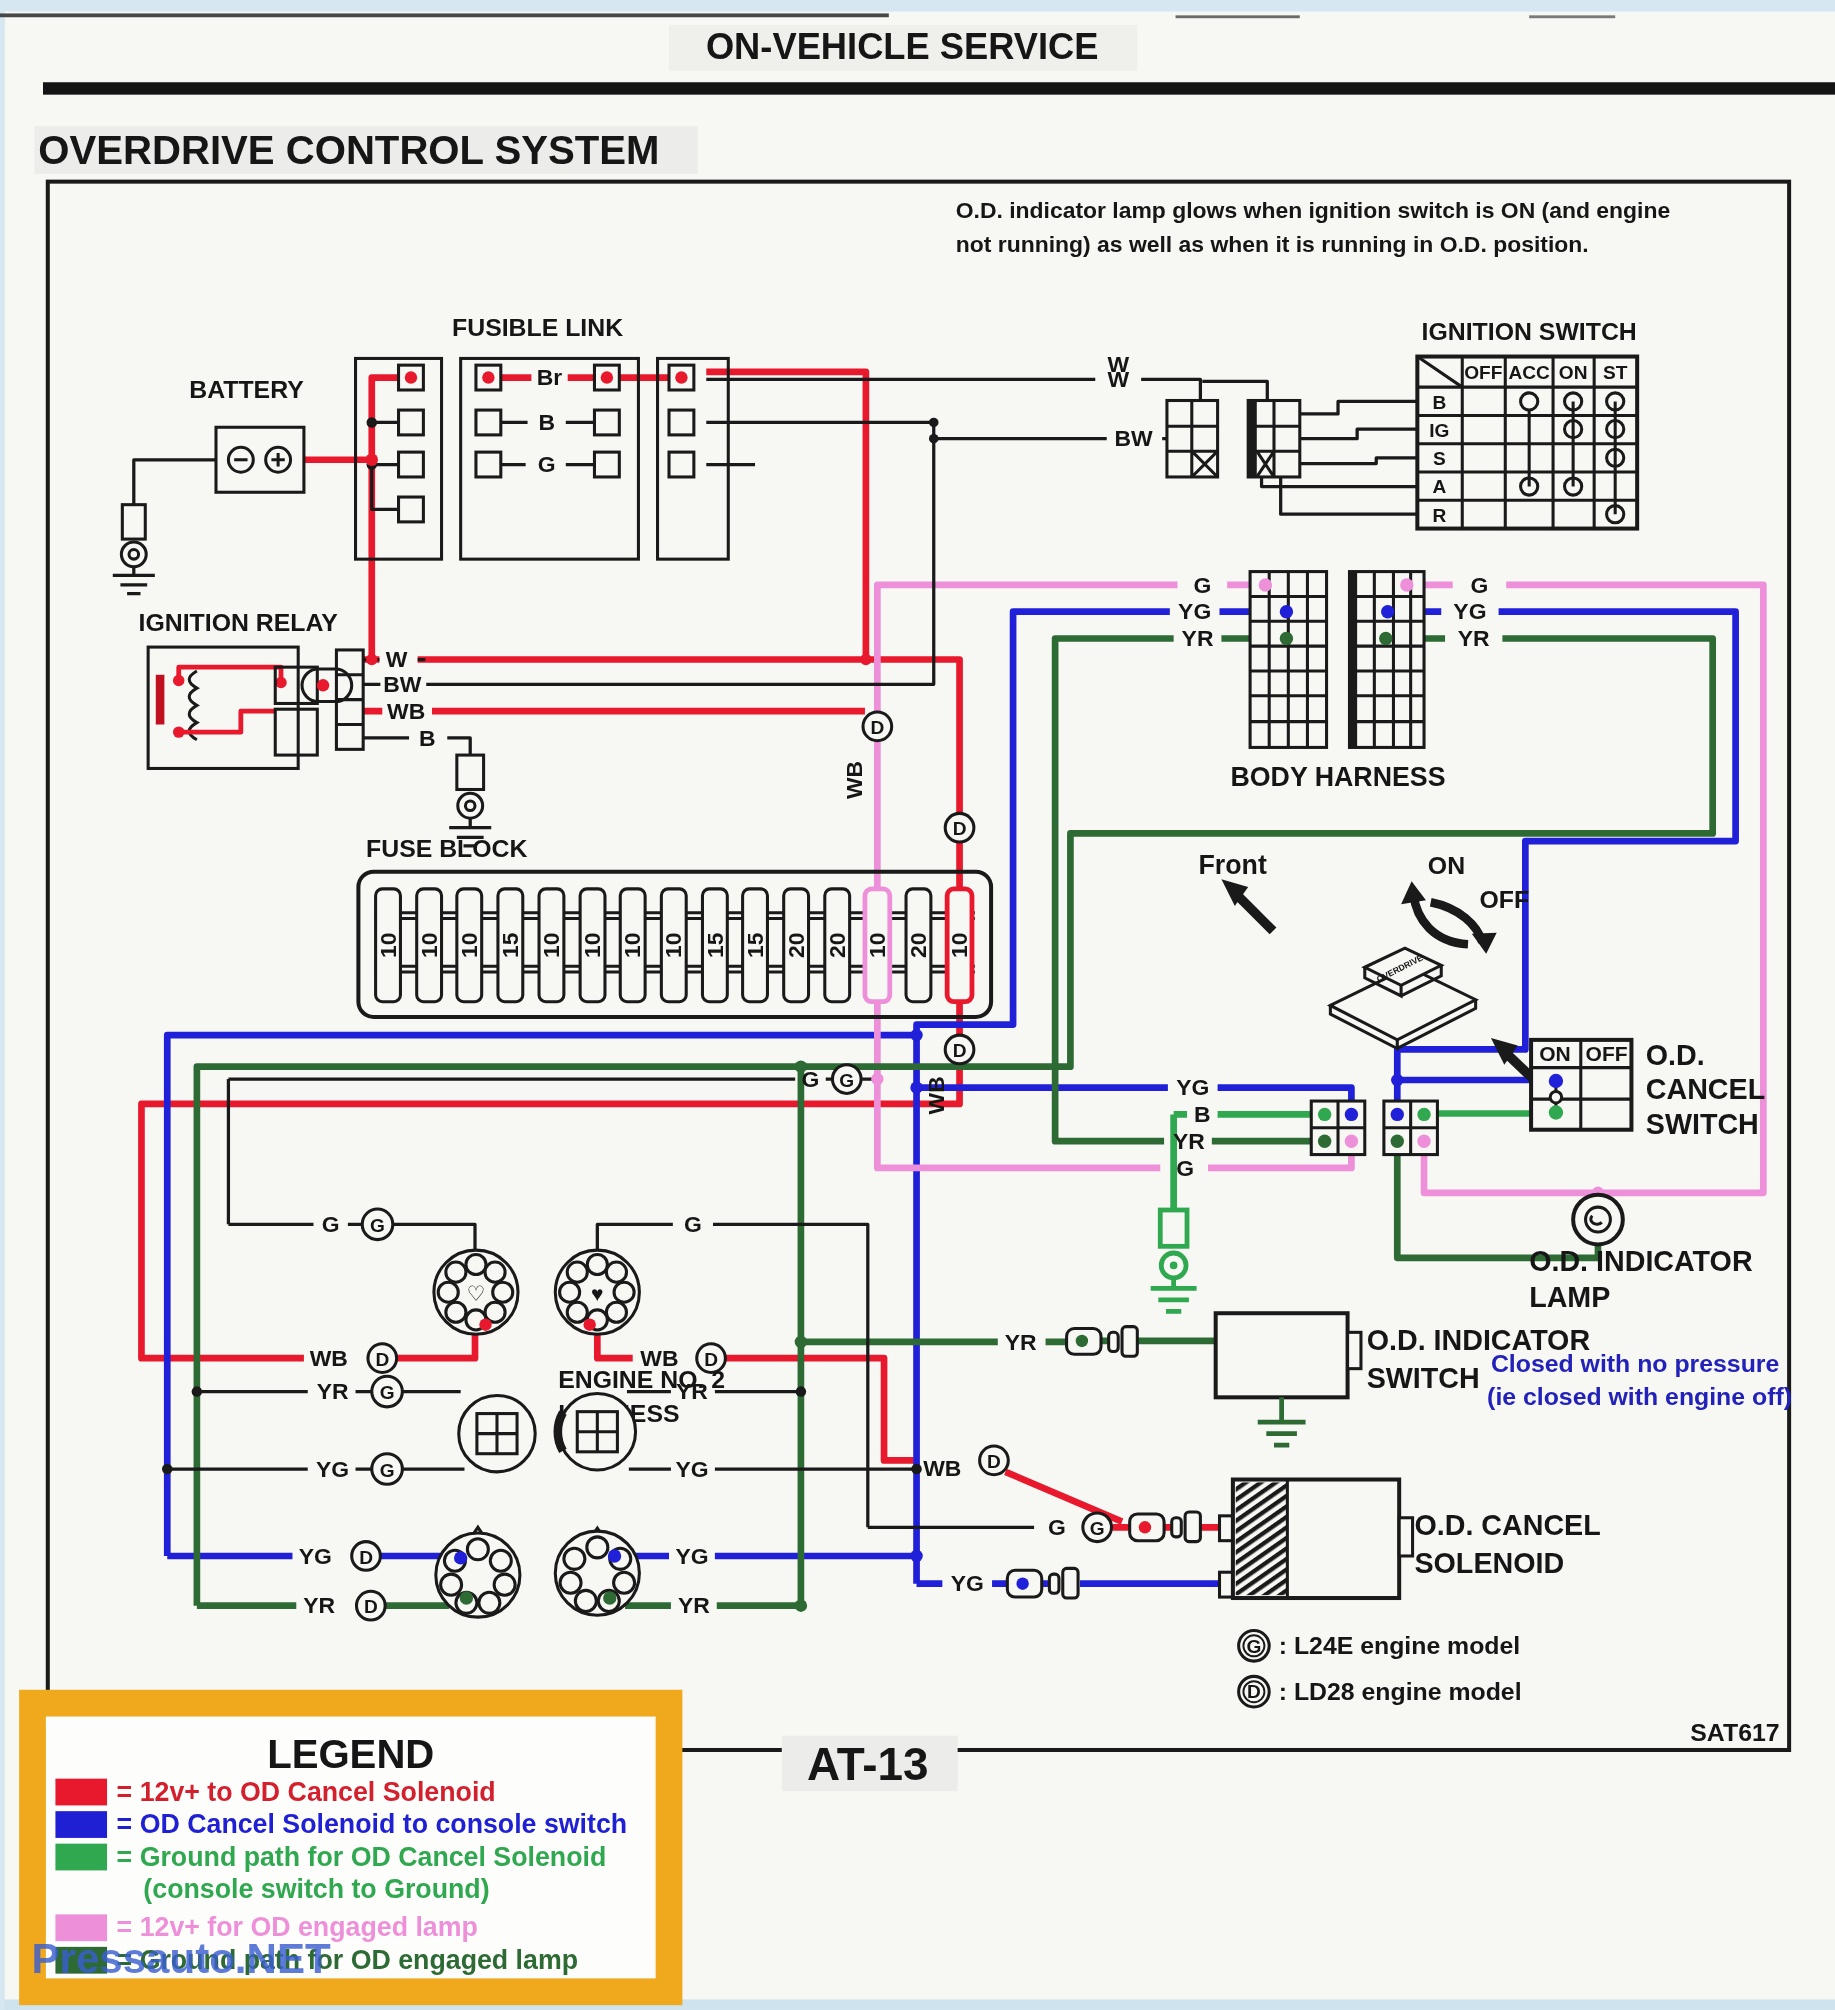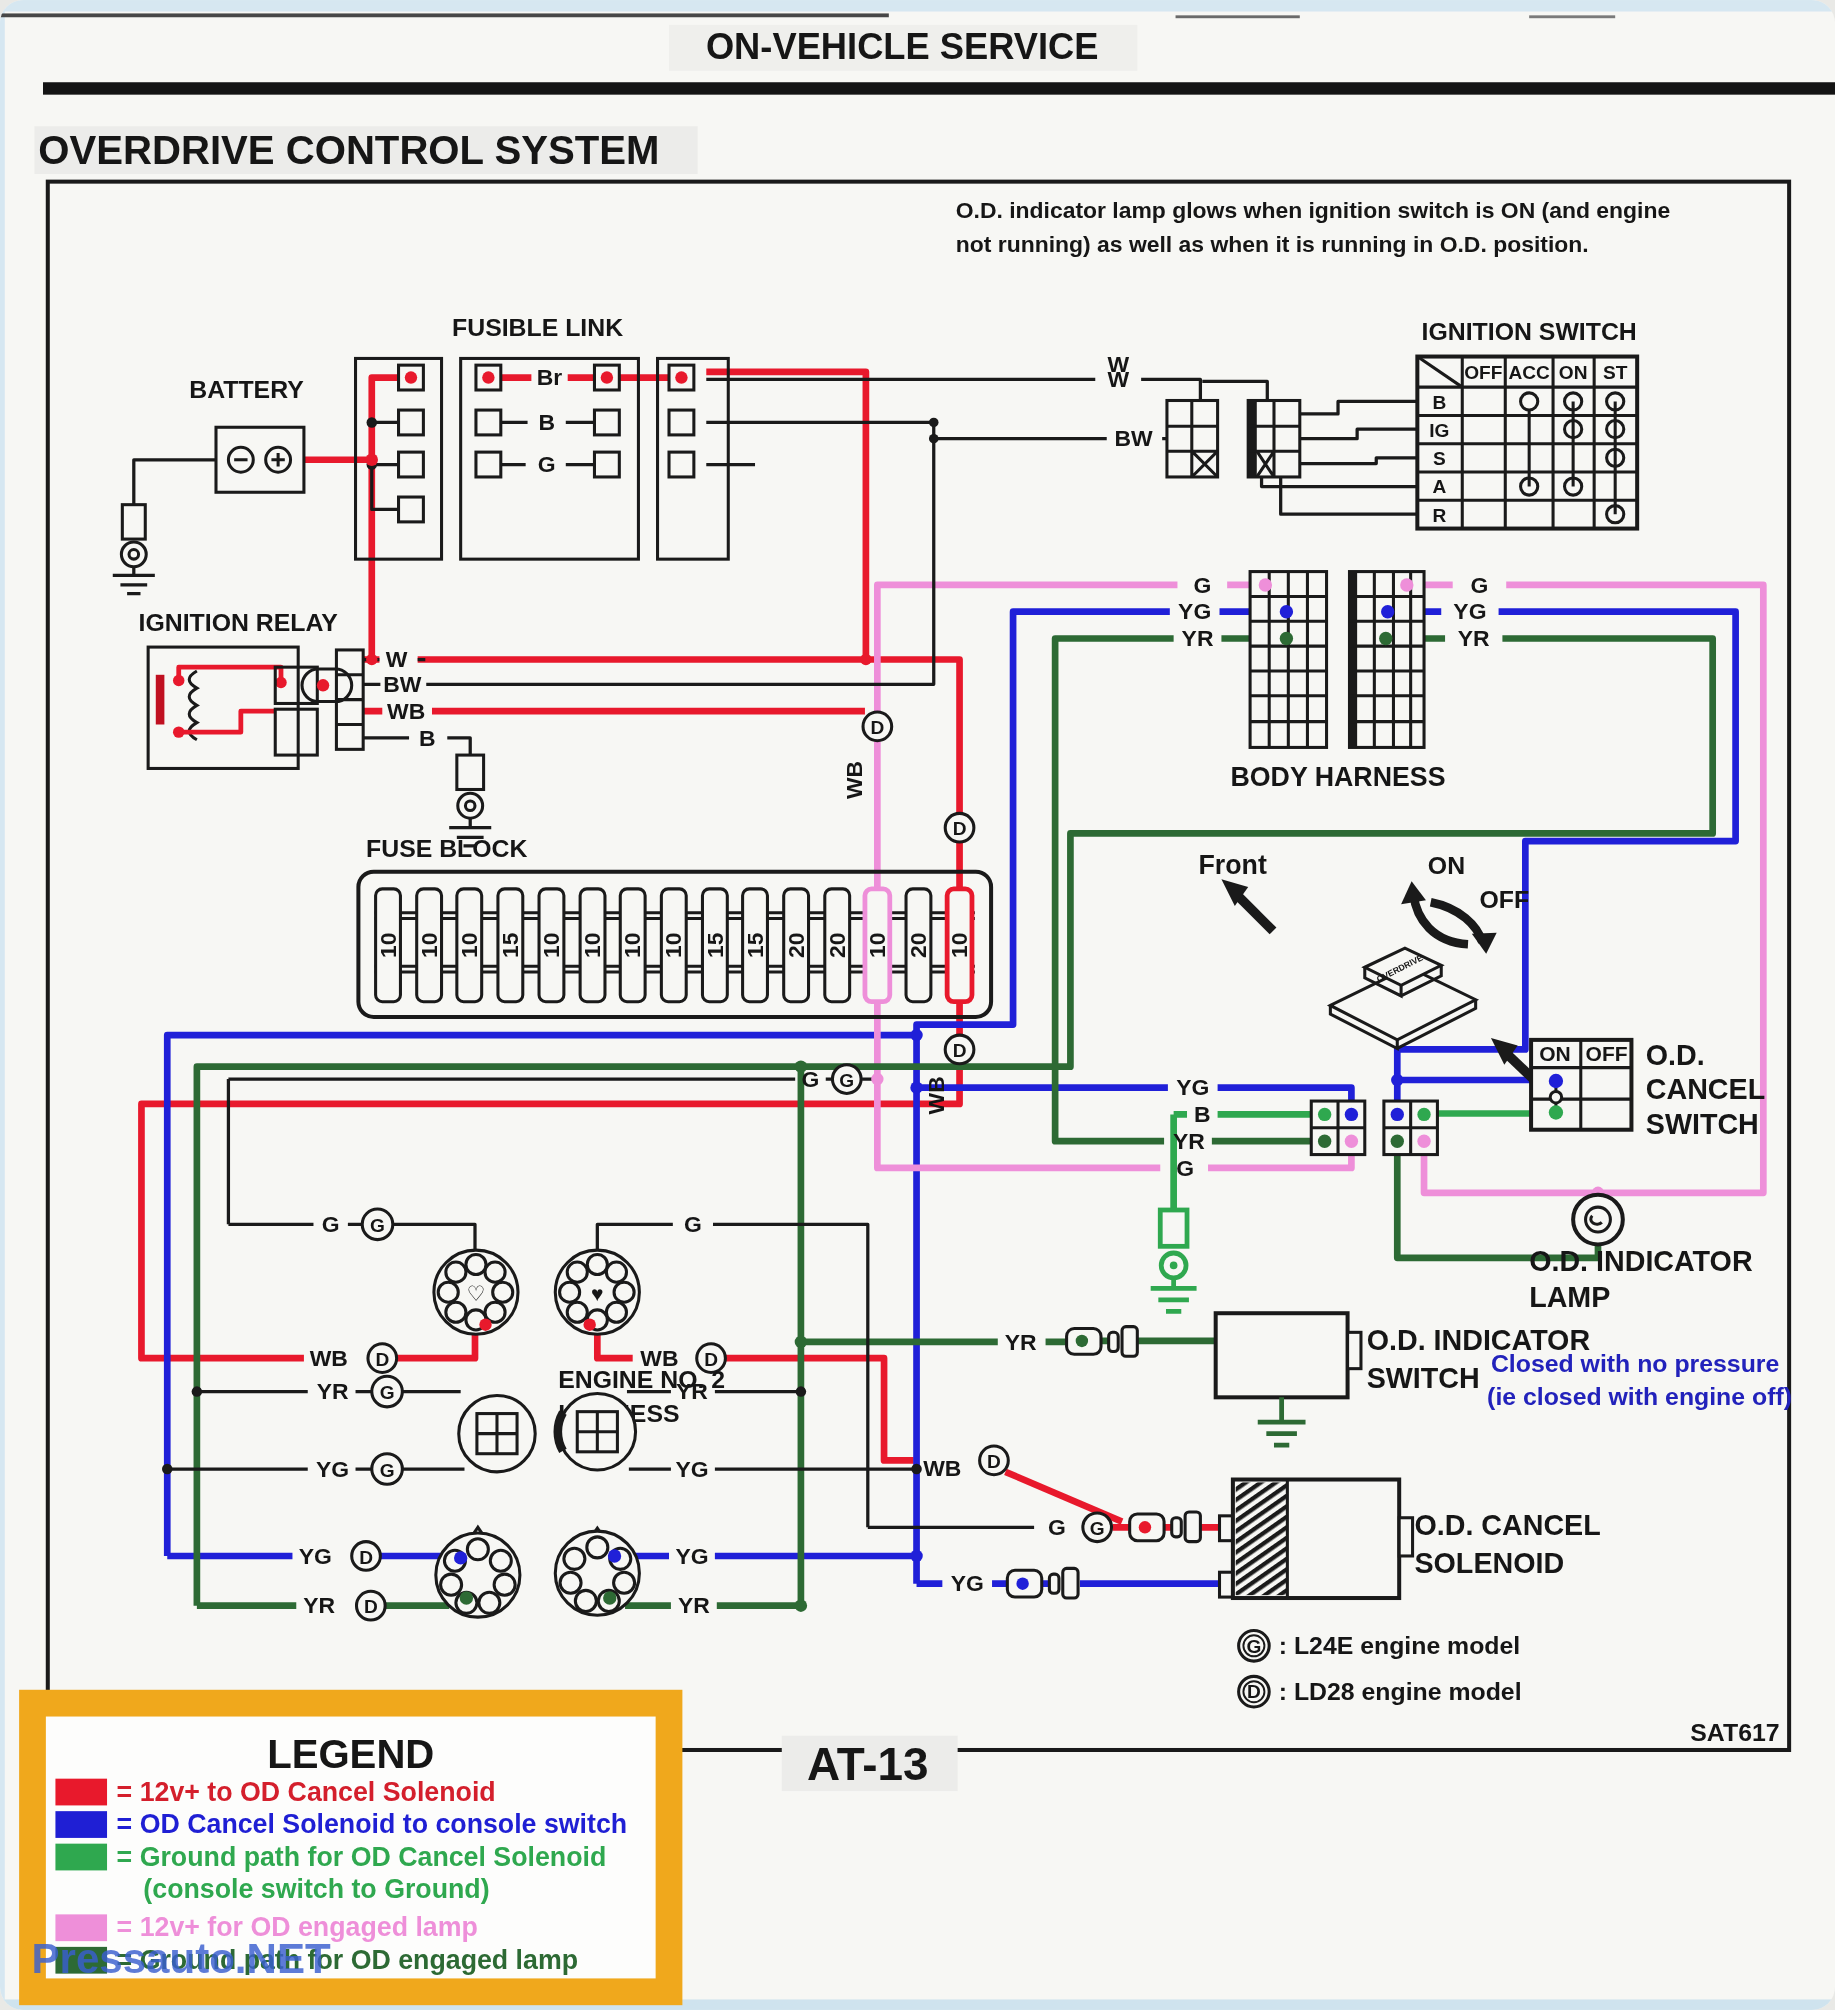--- a/index.html
+++ b/index.html
@@ -1,16 +1,16 @@
 <!DOCTYPE html>
 <html><head>
 <meta charset="utf-8">
 <style>
   html,body{margin:0;padding:0;background:#e9e9e6;}
-  #page{position:relative;width:1835px;height:2010px;background:#f7f7f4;overflow:hidden;border-radius:23px;}
+  #page{position:relative;width:1835px;height:2010px;background:#f7f7f4;overflow:hidden;}
   svg{position:absolute;left:0;top:0;}
   text{font-family:"Liberation Sans","DejaVu Sans",sans-serif;font-weight:bold;fill:#161616;}
   .s20{font-size:20px}.s22{font-size:22px}.s24{font-size:24px}.s26{font-size:26px}
   .s28{font-size:28px}.s30{font-size:30px}.s38{font-size:38px}
   .s42{font-size:42px}.s48{font-size:48px}.s9{font-size:9px}
   .mid{text-anchor:middle}.end{text-anchor:end}
   .k{stroke:#1a1a1a;stroke-width:3.2;fill:none}
   .k4{stroke:#1a1a1a;stroke-width:4.2;fill:none}
   .wire{fill:none;stroke-width:7;stroke-linejoin:round}
   .wk{fill:none;stroke:#1a1a1a;stroke-width:3.4;stroke-linejoin:round}

